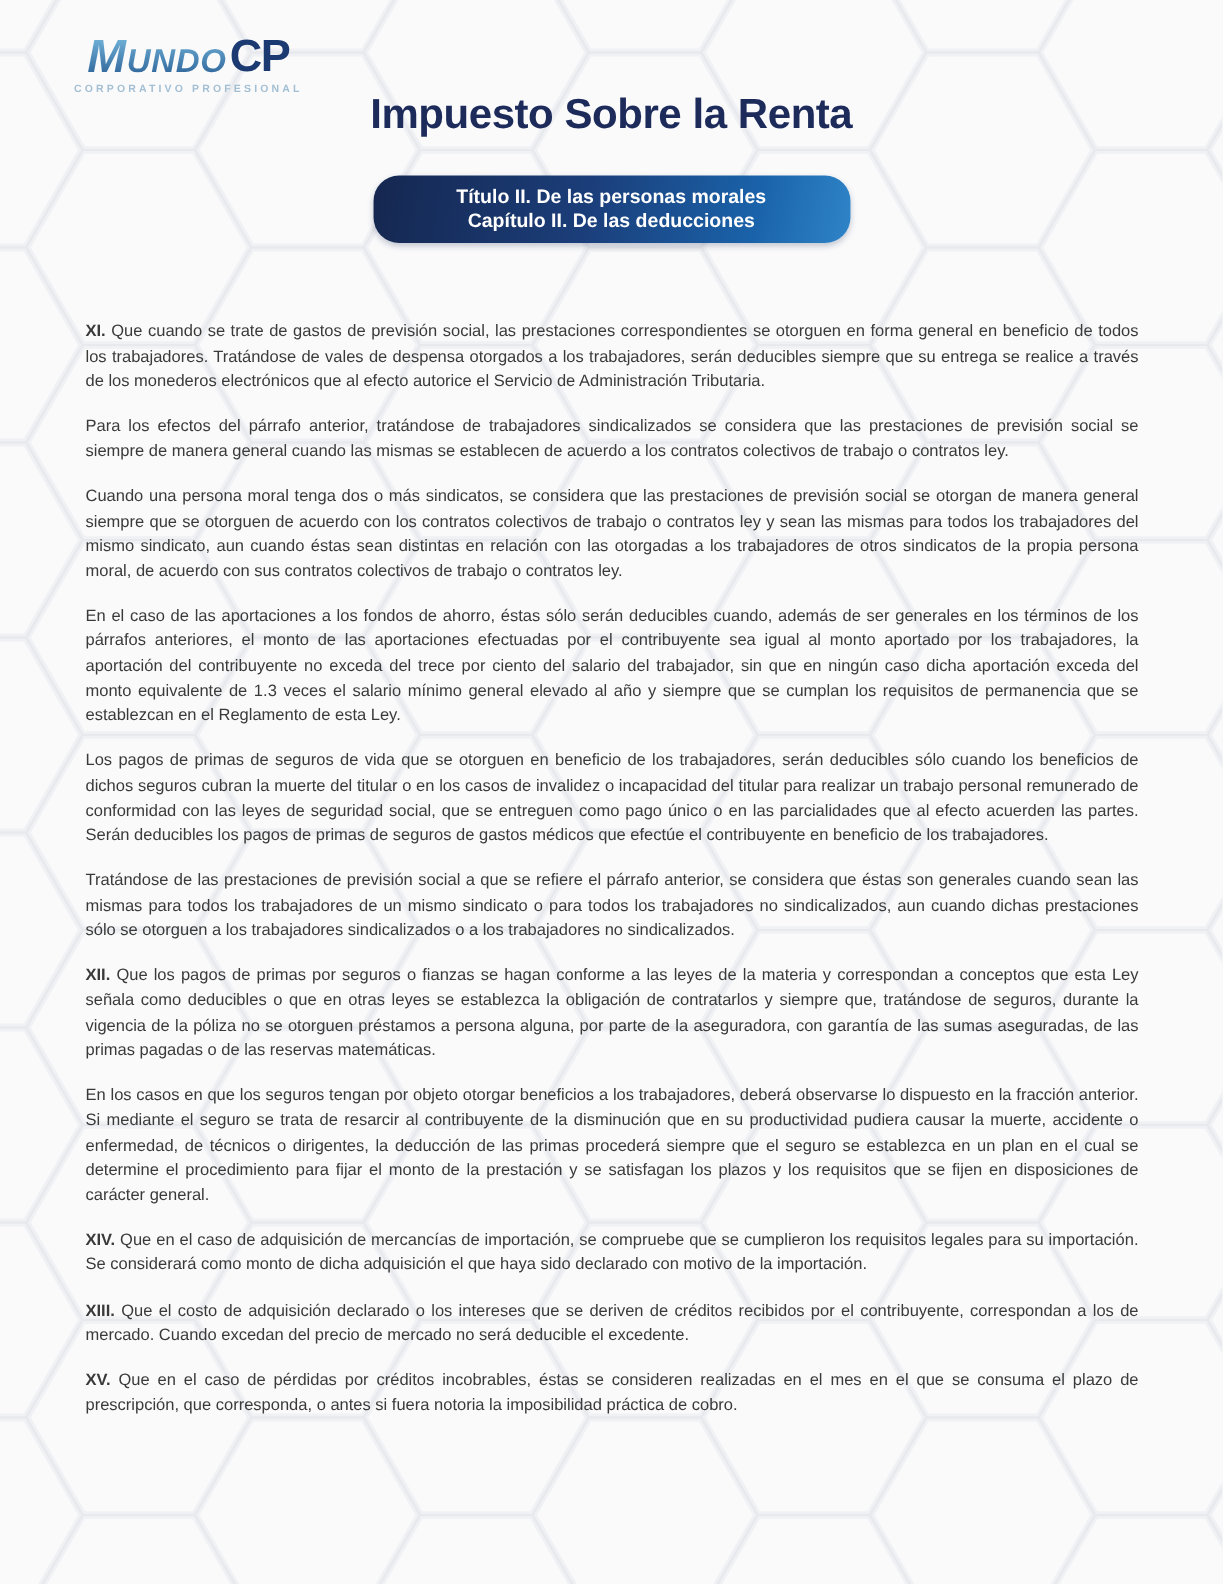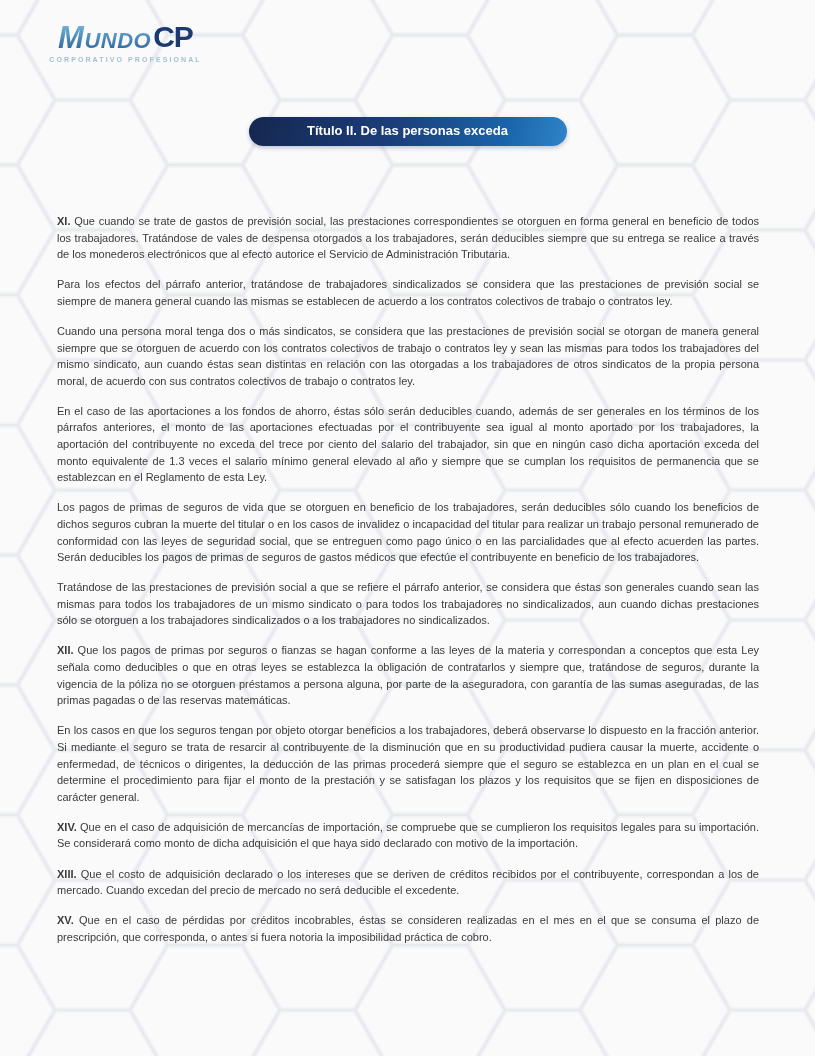--- a/index.html
+++ b/index.html
@@ -114,23 +114,25 @@
 
   <header>
 
     <div class="logo">
       <div class="logo-row">
         <span class="logo-main">Mundo</span><span class="logo-cp">CP</span>
       </div>
       <div class="logo-sub">CORPORATIVO PROFESIONAL</div>
     </div>
 
+    <h1 class="title">Impuesto Sobre la Renta</h1>
 
     <div class="badge" style="background: linear-gradient(100deg, rgb(21, 39, 80) 0%, rgb(27, 62, 122) 45%, rgb(26, 99, 170) 80%, rgb(47, 132, 200) 100%); color: rgb(255, 255, 255);">
-      <div>Título II. De las personas exceda</div>
+      <div>Título II. De las personas morales</div>
+      <div>Capítulo II. De las deducciones</div>
     </div>
 
   </header>
 
   <main class="content">
       <p class="para"><b>XI. </b>Que cuando se trate de gastos de previsión social, las prestaciones correspondientes se otorguen en forma general en beneficio de todos los trabajadores. Tratándose de vales de despensa otorgados a los trabajadores, serán deducibles siempre que su entrega se realice a través de los monederos electrónicos que al efecto autorice el Servicio de Administración Tributaria.</p>
       <p class="para">Para los efectos del párrafo anterior, tratándose de trabajadores sindicalizados se considera que las prestaciones de previsión social se siempre de manera general cuando las mismas se establecen de acuerdo a los contratos colectivos de trabajo o contratos ley.</p>
       <p class="para">Cuando una persona moral tenga dos o más sindicatos, se considera que las prestaciones de previsión social se otorgan de manera general siempre que se otorguen de acuerdo con los contratos colectivos de trabajo o contratos ley y sean las mismas para todos los trabajadores del mismo sindicato, aun cuando éstas sean distintas en relación con las otorgadas a los trabajadores de otros sindicatos de la propia persona moral, de acuerdo con sus contratos colectivos de trabajo o contratos ley.</p>
       <p class="para">En el caso de las aportaciones a los fondos de ahorro, éstas sólo serán deducibles cuando, además de ser generales en los términos de los párrafos anteriores, el monto de las aportaciones efectuadas por el contribuyente sea igual al monto aportado por los trabajadores, la aportación del contribuyente no exceda del trece por ciento del salario del trabajador, sin que en ningún caso dicha aportación exceda del monto equivalente de 1.3 veces el salario mínimo general elevado al año y siempre que se cumplan los requisitos de permanencia que se establezcan en el Reglamento de esta Ley.</p>
       <p class="para">Los pagos de primas de seguros de vida que se otorguen en beneficio de los trabajadores, serán deducibles sólo cuando los beneficios de dichos seguros cubran la muerte del titular o en los casos de invalidez o incapacidad del titular para realizar un trabajo personal remunerado de conformidad con las leyes de seguridad social, que se entreguen como pago único o en las parcialidades que al efecto acuerden las partes. Serán deducibles los pagos de primas de seguros de gastos médicos que efectúe el contribuyente en beneficio de los trabajadores.</p>

